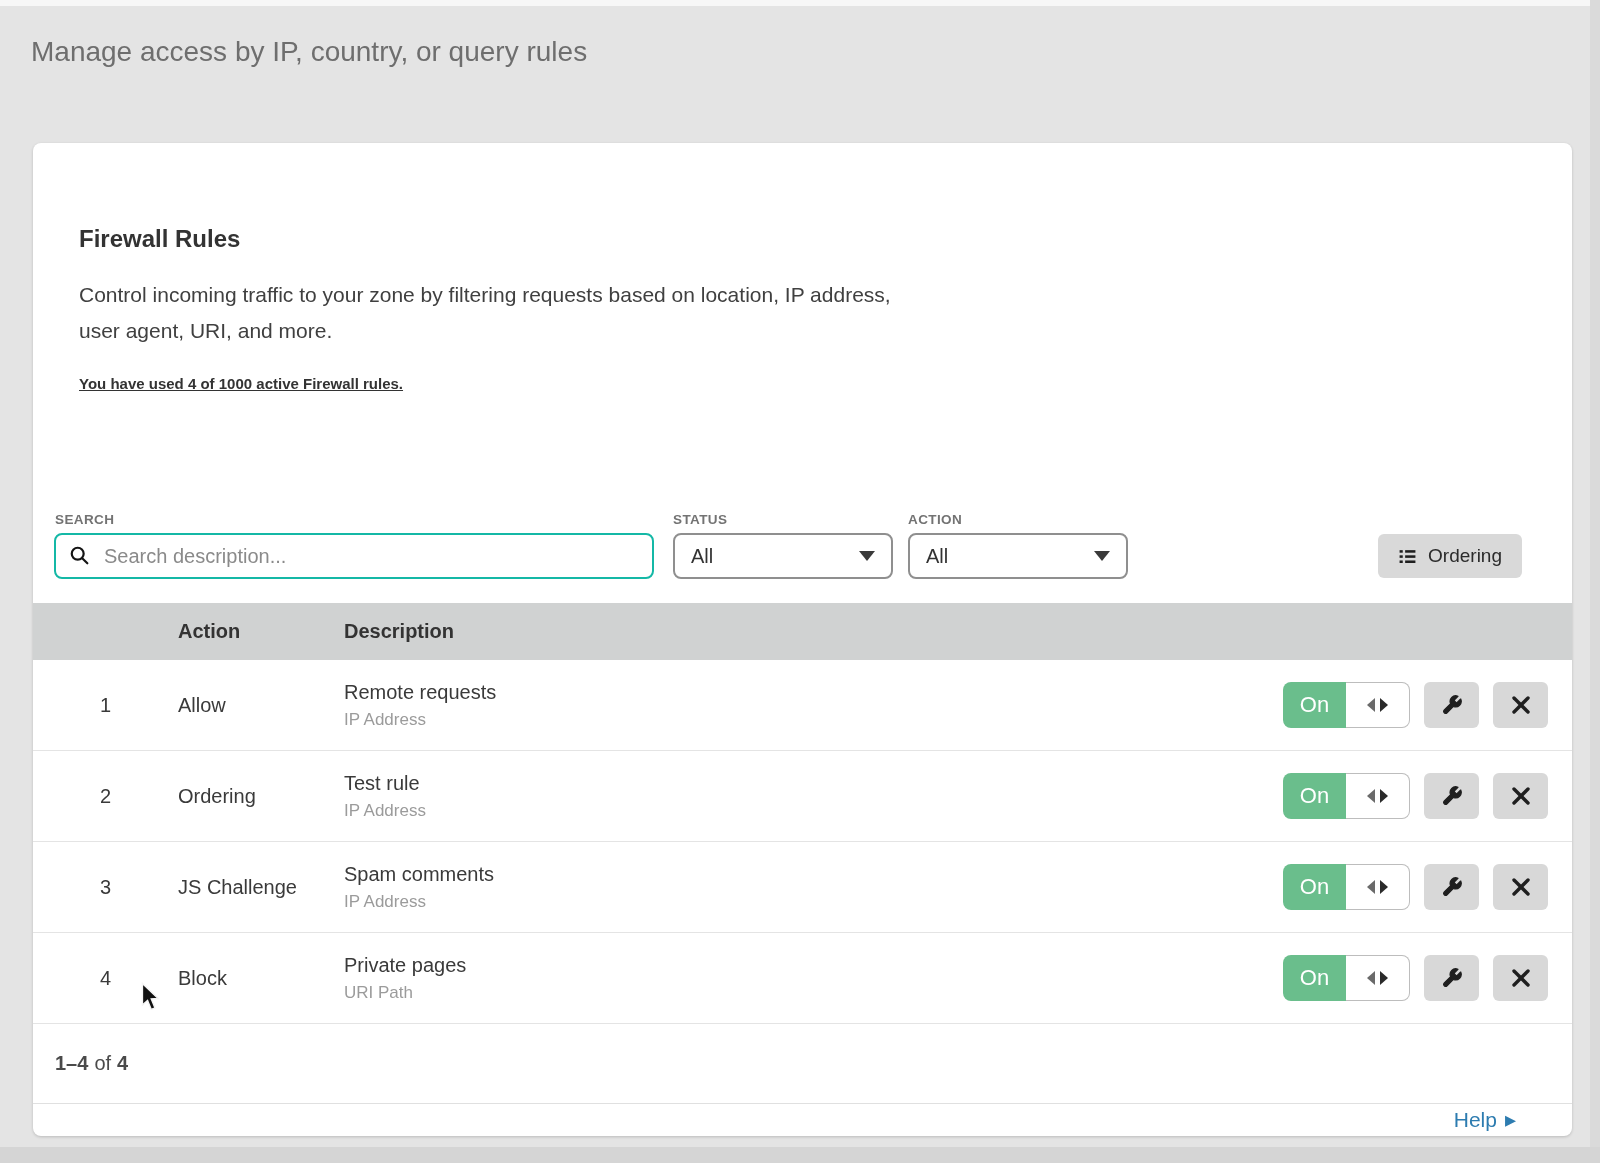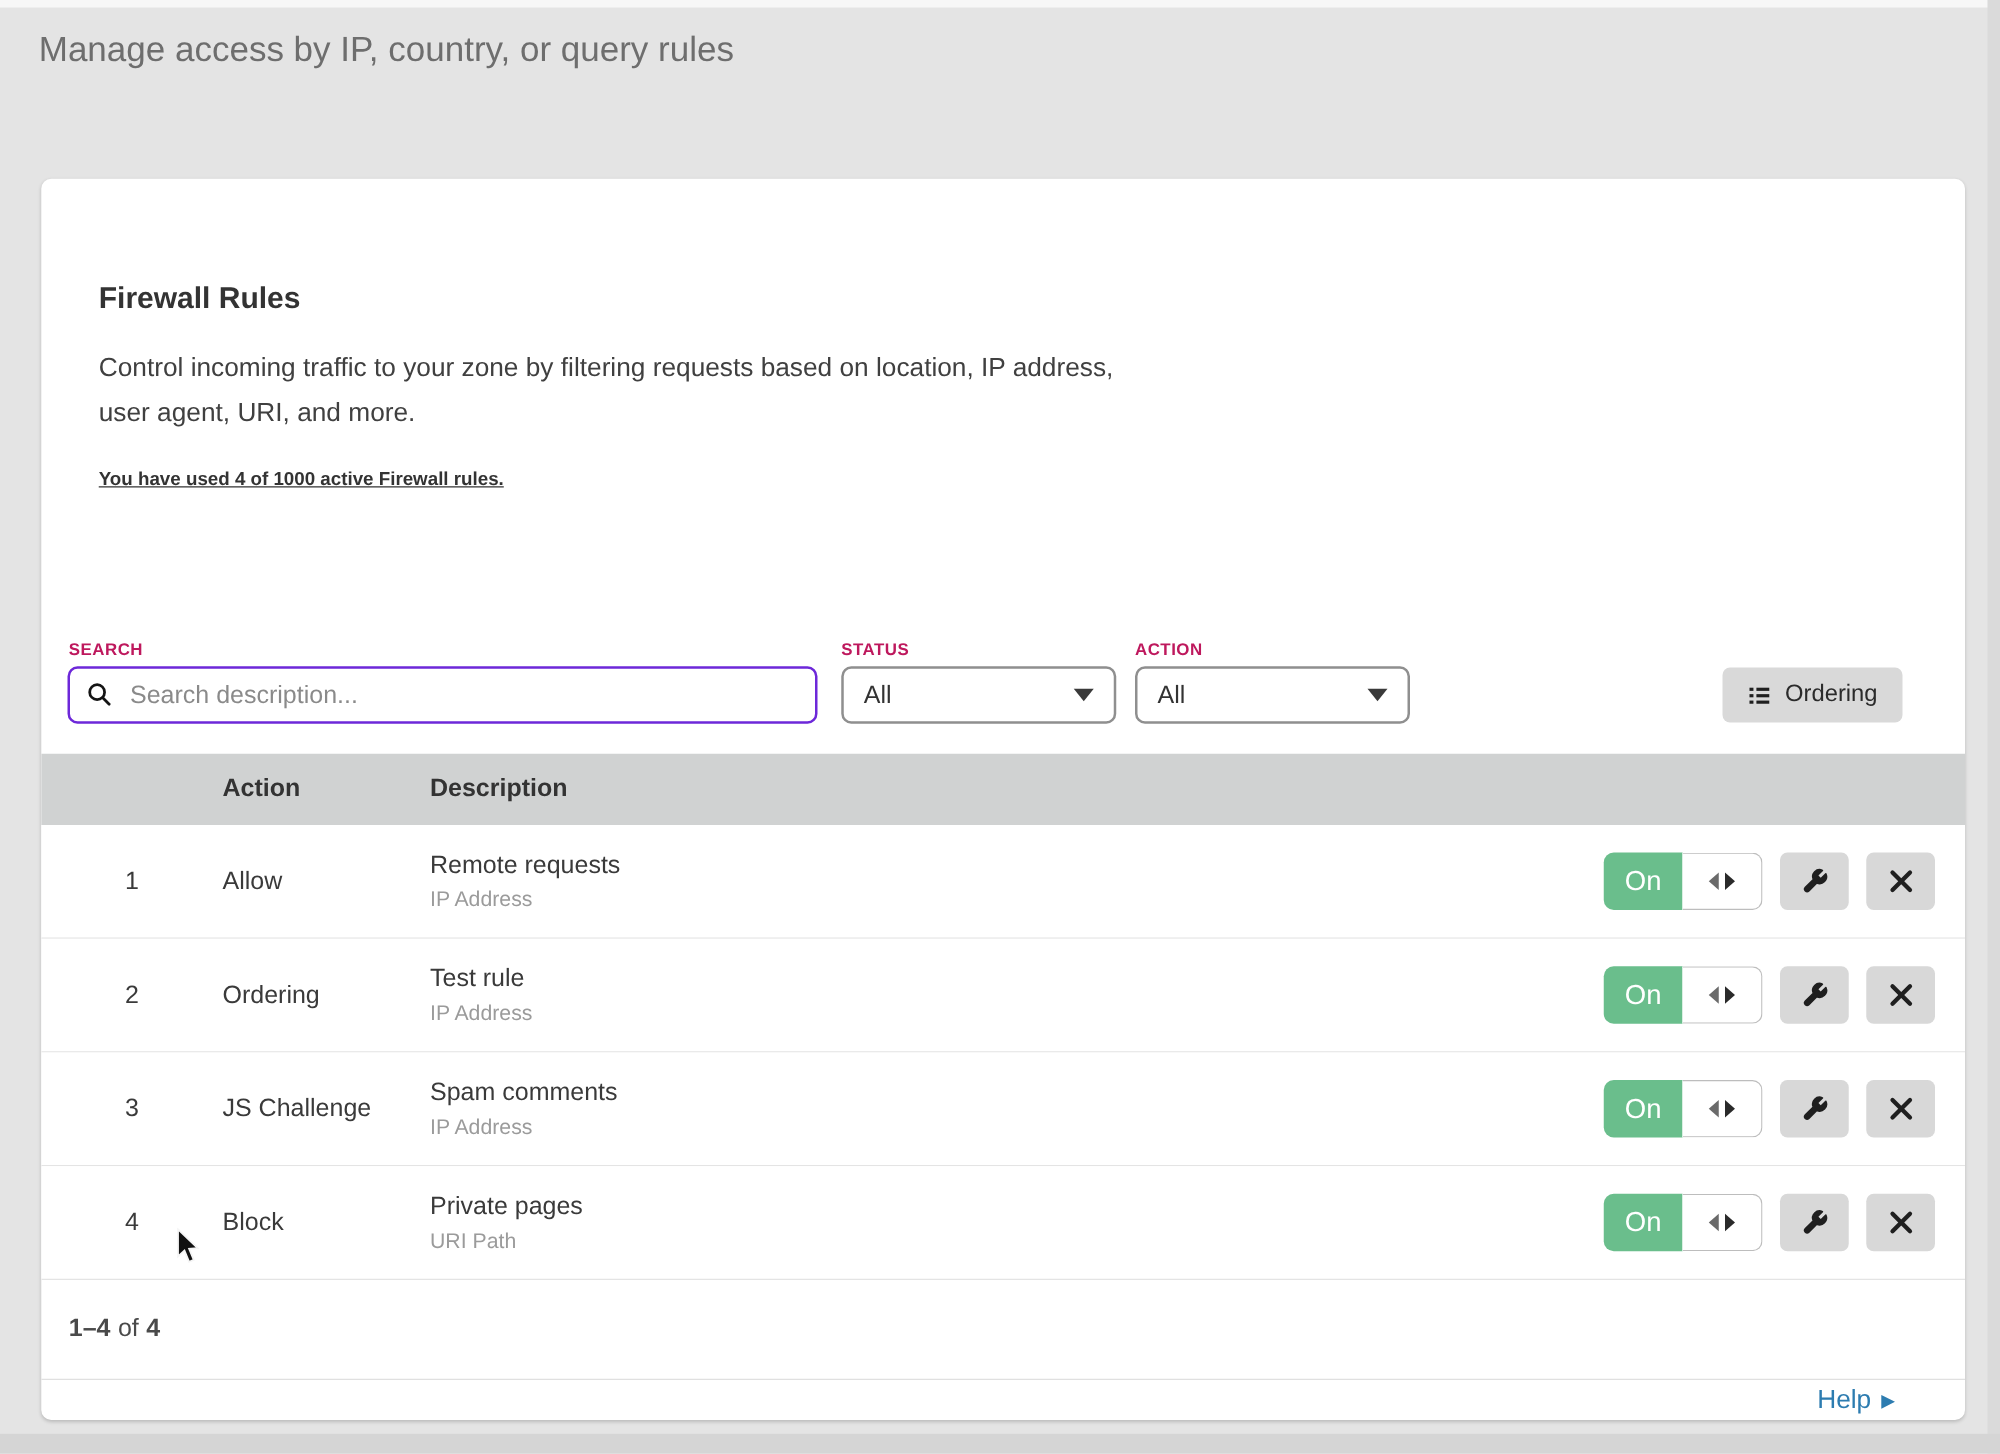--- a/index.html
+++ b/index.html
@@ -14,21 +14,21 @@
   .screen { position:absolute; inset:0; }
 
   
   .edge-top    { position:absolute; left:0; top:0; width:100%; height:6px; background:#f7f7f7; }
   .edge-right  { position:absolute; right:0; top:0; width:10px; height:100%; background:#dadada; }
   .edge-bottom { position:absolute; left:0; bottom:0; width:100%; height:16px; background:#d5d5d5; }
 
   
   .page-header { position:absolute; left:31px; top:8px; }
   .page-title { font-size:38px; font-weight:400; color:#3d3d3d; letter-spacing:0.2px; }
-  .page-subtitle { margin-top:16px; font-size:28px; font-weight:400; color:#6e6e6e; }
+  .page-subtitle { margin-top:28px; font-size:28px; font-weight:400; color:#6e6e6e; }
 
   
   .card {
     position:absolute; left:33px; top:143px; width:1539px; height:993px;
     background:#ffffff; border-radius:8px;
     box-shadow:0 1px 3px rgba(0,0,0,0.18);
     display:flex; flex-direction:column;
     overflow:hidden;
   }
 
@@ -45,29 +45,29 @@
   }
   .create-btn {
     background:#2e7bb6; color:#fff; border:none; cursor:pointer;
     font-family:inherit; font-size:20px; font-weight:600;
     padding:12px 28px; border-radius:6px;
   }
 
   
   .filters { height:143px; position:relative; flex:none; }
   .filter-label {
-    position:absolute; font-size:13.5px; font-weight:700; color:#be185d;
+    position:absolute; font-size:13.5px; font-weight:700; color:#737373;
     letter-spacing:0.4px; top:52px;
   }
   .lbl-search { left:22px; }
   .lbl-status { left:640px; }
   .lbl-action { left:875px; }
   .search-wrap { position:absolute; left:21px; top:73px; width:600px; height:46px; }
   .search-wrap input {
-    width:100%; height:100%; border:2px solid #6d28d9; border-radius:8px;
+    width:100%; height:100%; border:2px solid #14b8a6; border-radius:8px;
     font-family:inherit; font-size:20px; color:#333; padding:0 14px 0 48px;
     background:#fff; outline:none;
   }
   .search-wrap input::placeholder { color:#8a8a8a; }
   .search-icon { position:absolute; left:15px; top:12px; width:22px; height:22px; }
   .select {
     position:absolute; top:73px; width:220px; height:46px;
     border:2px solid #8f8f8f; border-radius:8px; background:#fff;
     display:flex; align-items:center; padding:0 16px; cursor:pointer;
   }

